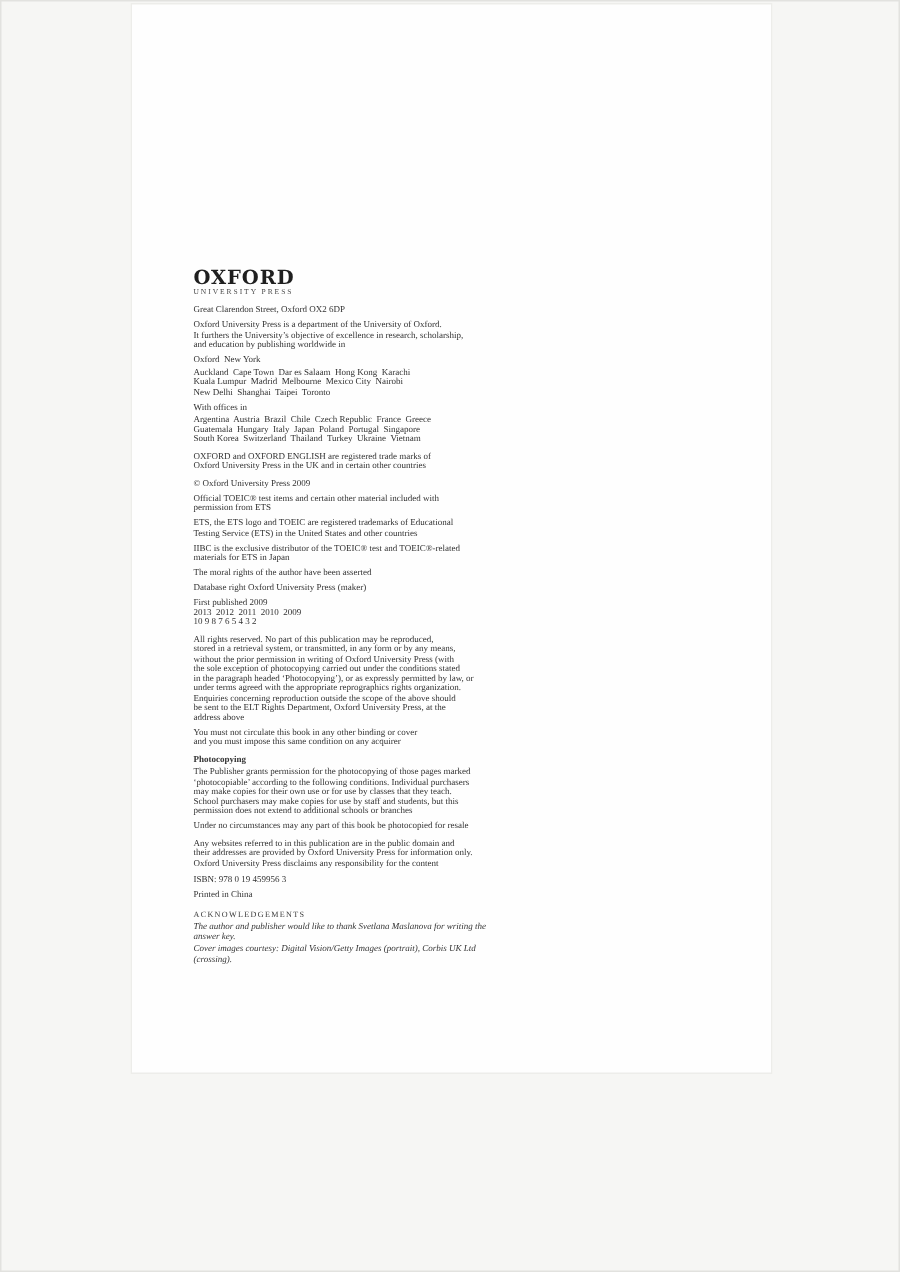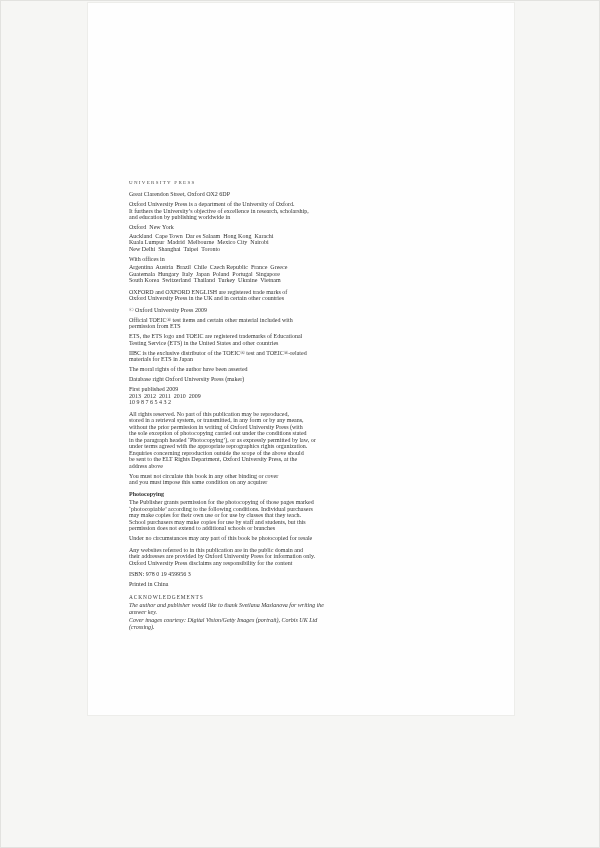--- a/index.html
+++ b/index.html
@@ -47,20 +47,21 @@
 </style>
 </head>
 <body>
 
 <div class="viewport-frame"></div>
 
 <div class="sheet">
   <div class="imprint">
 
     <div class="logo">
+      <div class="logo-title">OXFORD</div>
       <div class="logo-sub">UNIVERSITY PRESS</div>
     </div>
 
     <p class="block">Great Clarendon Street, Oxford OX2 6DP</p>
 
     <p class="block">Oxford University Press is a department of the University of Oxford.<br>It furthers the University’s objective of excellence in research, scholarship,<br>and education by publishing worldwide in</p>
 
     <p class="block tight">Oxford  New York</p>
 
     <p class="block">Auckland  Cape Town  Dar es Salaam  Hong Kong  Karachi<br>Kuala Lumpur  Madrid  Melbourne  Mexico City  Nairobi<br>New Delhi  Shanghai  Taipei  Toronto</p>

